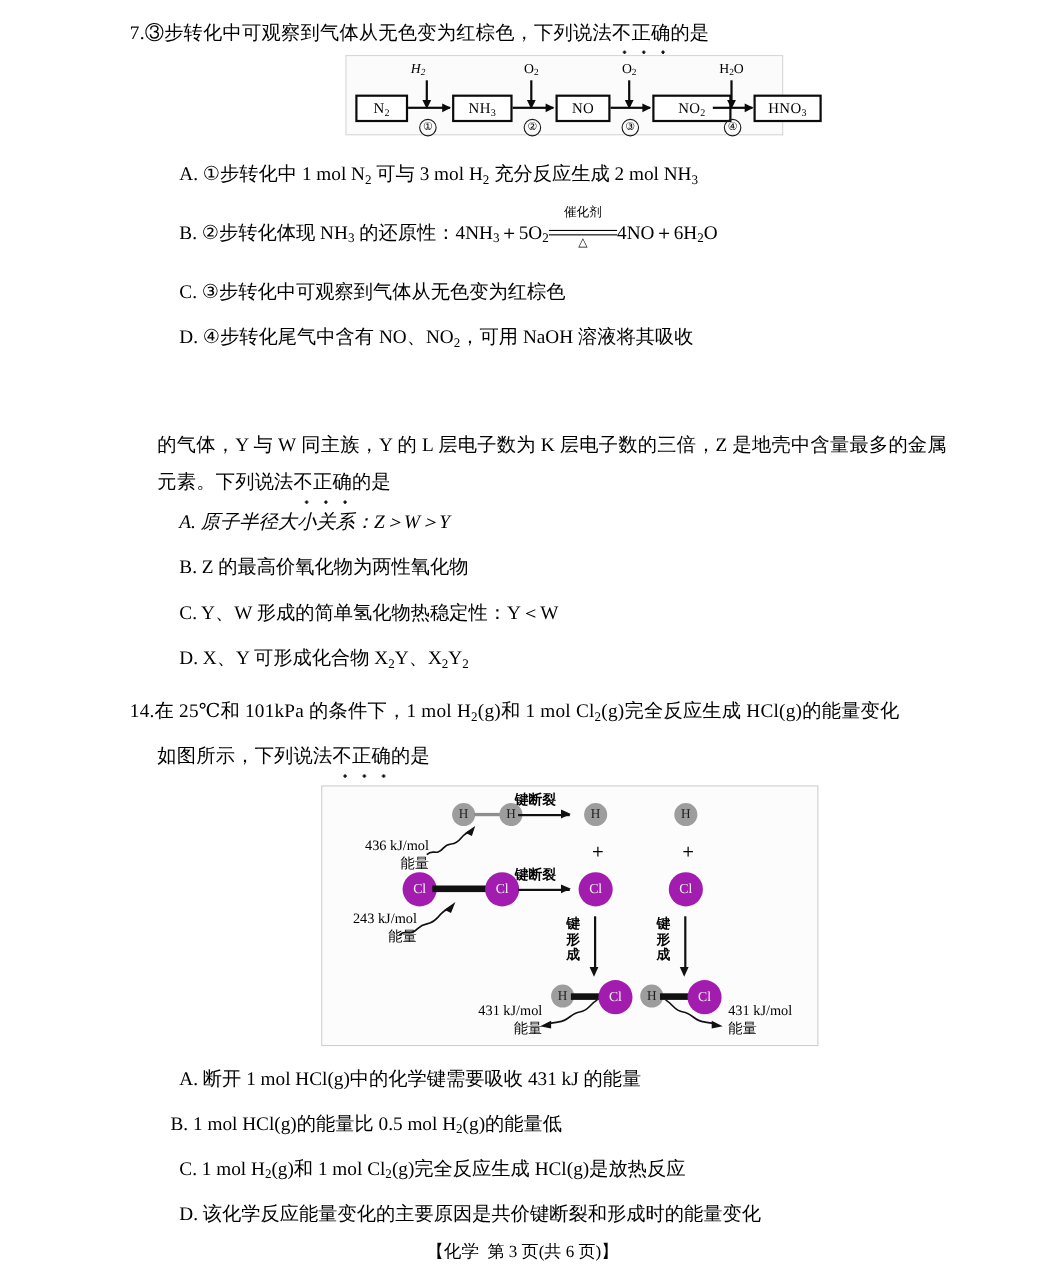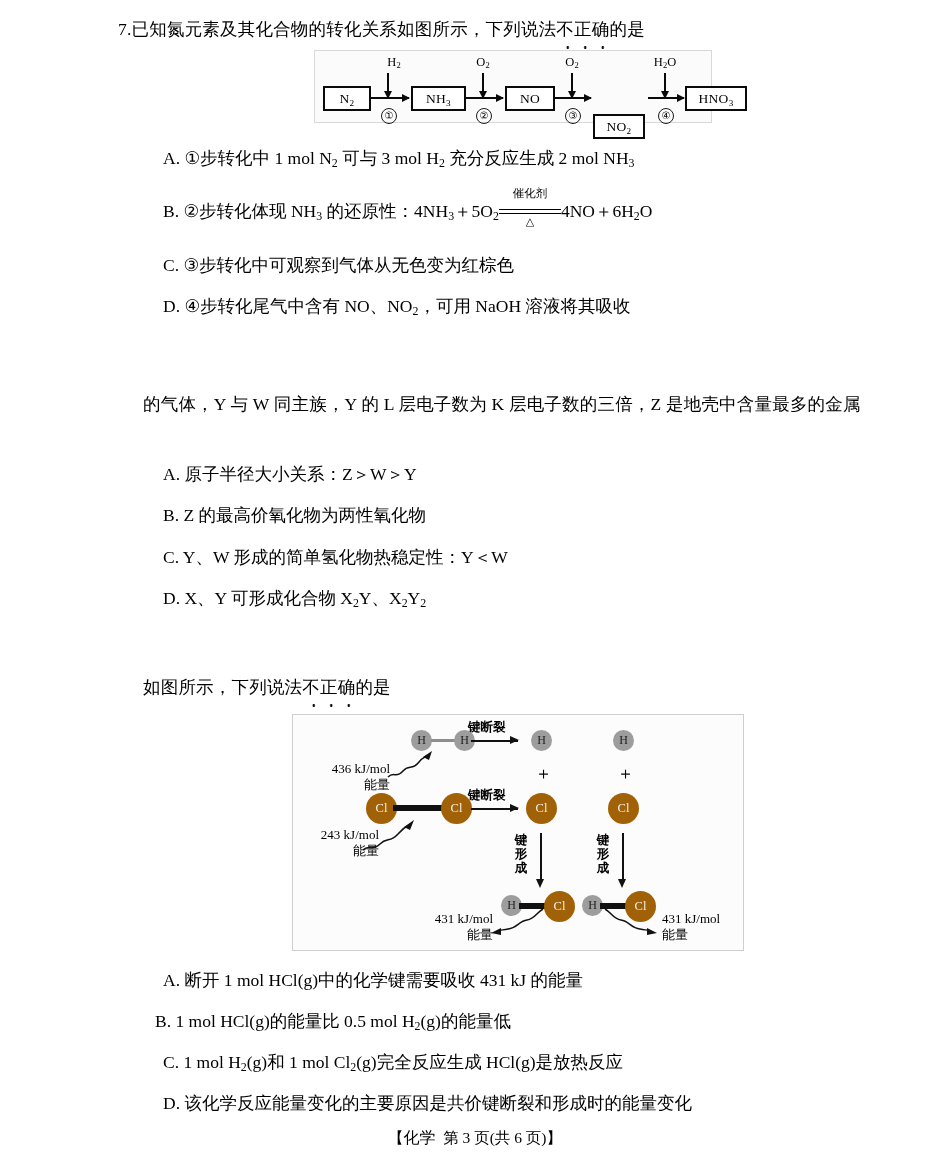--- a/index.html
+++ b/index.html
@@ -155,21 +155,21 @@
   }
   .atom-h {
     width: 21px; height: 21px;
     background: #9d9d9d;
     color: #1d1d1d;
     font-size: 12px;
     line-height: 21px;
   }
   .atom-cl {
     width: 31px; height: 31px;
-    background: #a16207;
+    background: #a21caf;
     color: #f2f2f2;
     font-size: 12.5px;
     line-height: 31px;
   }
   .bond-thin {
     position: absolute;
     height: 2.5px;
     background: #8e8e8e;
   }
   .bond-thick {
@@ -248,43 +248,43 @@
     white-space: nowrap;
   }
   #footer .f-subject { font-weight: normal; font-size: 16px; }
 </style>
 </head>
 <body>
 
 <div class="page">
 
   <div class="q-stem" style="left:118px; top:16px;">
-    <span>7.</span><span>已知氮元素及其化合物的转化关系如图所示，下列说法</span><span class="dotted">不正确</span><span>的是</span>
+    <span>7.</span><span>③步转化中可观察到气体从无色变为红棕色，下列说法</span><span class="dotted">不正确</span><span>的是</span>
   </div>
 
   <div id="fig-nitrogen">
     <div class="chain">
 
       <div class="chem-box" style="left:8px; width:48px;">N<sub>2</sub></div>
       <div class="chem-box" style="left:96px; width:55px;">NH<sub>3</sub></div>
       <div class="chem-box" style="left:190px; width:50px;">NO</div>
-      <div class="chem-box" style="left:278px; width:52px;margin-top:28px;">NO<sub>2</sub></div>
+      <div class="chem-box" style="left:278px; width:72px;">NO<sub>2</sub></div>
       <div class="chem-box" style="left:370px; width:62px;">HNO<sub>3</sub></div>
 
       <div class="chain-arrow" style="left:56px; width:38px;"></div>
       <div class="chain-arrow" style="left:151px; width:37px;"></div>
       <div class="chain-arrow" style="left:240px; width:36px;"></div>
       <div class="chain-arrow" style="left:333px; width:36px;"></div>
 
       <div class="down-arrow" style="left:72px;"></div>
       <div class="down-arrow" style="left:167px;"></div>
       <div class="down-arrow" style="left:256px;"></div>
       <div class="down-arrow" style="left:349px;"></div>
 
-      <div class="reagent" style="left:64px; width:30px;">H<sub>2</sub></div>
+      <div class="reagent" style="left:50px; width:30px;font-style:italic;">H<sub>2</sub></div>
       <div class="reagent" style="left:153px; width:30px;">O<sub>2</sub></div>
       <div class="reagent" style="left:242px; width:30px;">O<sub>2</sub></div>
       <div class="reagent" style="left:331px; width:38px;">H<sub>2</sub>O</div>
 
       <div class="step-circle" style="left:66px;">①</div>
       <div class="step-circle" style="left:161px;">②</div>
       <div class="step-circle" style="left:250px;">③</div>
       <div class="step-circle" style="left:343px;">④</div>
     </div>
   </div>
@@ -299,28 +299,34 @@
 
   <div class="q-opt" style="left:163px; top:253px;">
     C. ③步转化中可观察到气体从无色变为红棕色
   </div>
 
   <div class="q-opt" style="left:163px; top:294px;">
     D. ④步转化尾气中含有 NO、NO<sub>2</sub>，可用 NaOH 溶液将其吸收
   </div>
 
   <div class="q-stem" style="left:143px; top:391px;">的气体，Y 与 W 同主族，Y 的 L 层电子数为 K 层电子数的三倍，Z 是地壳中含量最多的金属</div>
-
-  <div class="q-opt" style="left:163px; top:462px;">A. 原子半径大小关系：Z＞W＞Y</div>
+  <div class="q-stem" style="left:143px; top:425px;">
+    <span>元素。下列说法</span><span class="dotted">不正确</span><span>的是</span>
+  </div>
+
+  <div class="q-opt" style="left:163px; top:462px;font-style:italic;">A. 原子半径大小关系：Z＞W＞Y</div>
   <div class="q-opt" style="left:163px; top:503px;">B. Z 的最高价氧化物为两性氧化物</div>
   <div class="q-opt" style="left:163px; top:545px;">C. Y、W 形成的简单氢化物热稳定性：Y＜W</div>
   <div class="q-opt" style="left:163px; top:586px;">
     D. X、Y 可形成化合物 X<sub>2</sub>Y、X<sub>2</sub>Y<sub>2</sub>
   </div>
 
+  <div class="q-stem" style="left:118px; top:633px;">
+    <span>14.</span>在 25℃和 101kPa 的条件下，1 mol H<sub>2</sub>(g)和 1 mol Cl<sub>2</sub>(g)完全反应生成 HCl(g)的能量变化
+  </div>
   <div class="q-stem" style="left:143px; top:674px;">
     <span>如图所示，下列说法</span><span class="dotted">不正确</span><span>的是</span>
   </div>
 
   <div id="fig-energy">
 
     <div class="atom atom-h" style="left:118px; top:15px;">H</div>
     <div class="bond-thin" style="left:138px; top:24px; width:25px;"></div>
     <div class="atom atom-h" style="left:161px; top:15px;">H</div>
 

